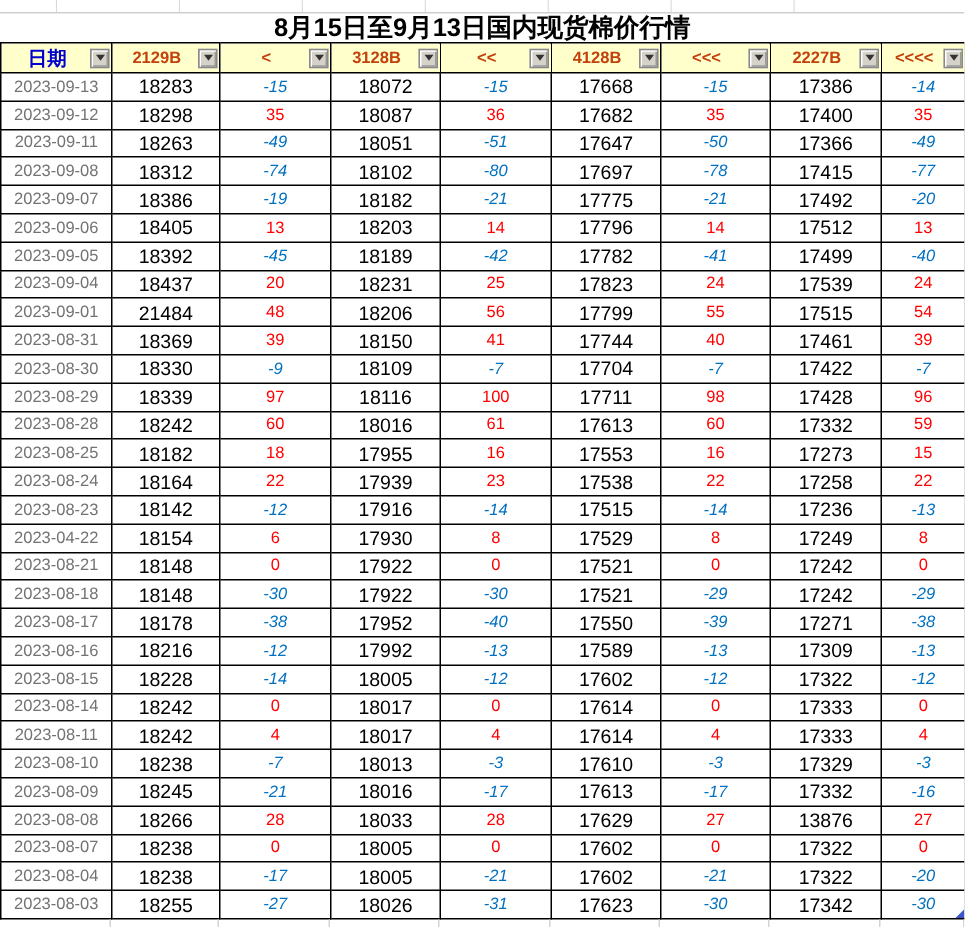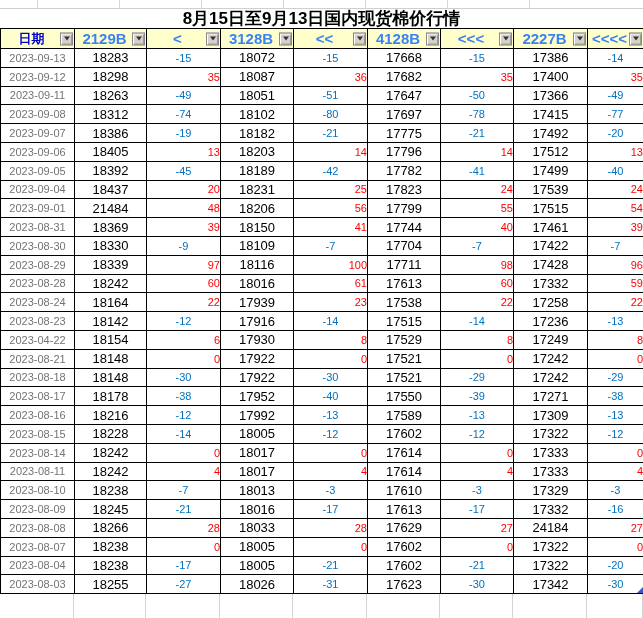--- a/index.html
+++ b/index.html
@@ -16,35 +16,35 @@
   .title-bar{
     height:19px;line-height:19px;text-align:center;font-weight:bold;font-size:17px;color:#000;
     white-space:nowrap;
   }
   table.price{border-collapse:collapse;table-layout:fixed;width:643px;}
   .w0{width:74px}.w1{width:72px}.w2{width:74px}.w3{width:73px}.w4{width:74px}
   .w5{width:73px}.w6{width:73px}.w7{width:74px}.w8{width:56px}
   th,td{border:1px solid #000;padding:0;text-align:center;vertical-align:middle;overflow:hidden;white-space:nowrap;}
   thead tr{height:20px;}
   tbody tr{height:18.8px;}
-  th{background:var(--header-bg,#FFFFCC);font-weight:bold;font-size:15px;color:#3b82f6;position:relative;}
+  th{background:var(--header-bg,#FFFFCC);font-weight:bold;font-size:11px;color:#c2410c;position:relative;}
   th .hlabel{display:inline-block;padding-right:12px;}
   th.date-h{color:var(--date-header,#0000CC);font-size:13px;}
   .fbtn{
     position:absolute;right:1px;top:50%;transform:translateY(-50%);
     width:13px;height:13px;background:#D6D2CA;border:1px solid #8A8A8A;box-sizing:border-box;
     box-shadow:inset 1px 1px 0 #FFFFFF,inset -1px -1px 0 #9B9B9B;
     display:flex;align-items:center;justify-content:center;cursor:pointer;
   }
   .tri{width:0;height:0;border-left:3px solid transparent;border-right:3px solid transparent;border-top:4px solid #333;}
   td.date{font-size:11px;color:#737373;}
   td.price{font-size:13px;color:#000;}
   td.chg{font-size:11px;position:relative;}
-  td.chg.neg{color:var(--neg,#0070C0);}
-  td.chg.pos{color:var(--pos,#FF0000);text-align:right;}
+  td.chg.neg{color:var(--neg,#0070C0);font-style:italic;}
+  td.chg.pos{color:var(--pos,#FF0000);}
   .corner-marker{
     position:absolute;right:0;bottom:0;width:0;height:0;
     border-bottom:6px solid #3A56C8;border-left:6px solid transparent;
   }
   .bottom-strip{flex:1;display:flex;}
   .bottom-strip div{box-sizing:border-box;border-right:1px solid #D4D4D4;height:100%;}
 </style>
 </head>
 <body>
 
@@ -262,20 +262,31 @@
           <td class="price">18242</td>
           <td class="chg pos">60</td>
           <td class="price">18016</td>
           <td class="chg pos">61</td>
           <td class="price">17613</td>
           <td class="chg pos">60</td>
           <td class="price">17332</td>
           <td class="chg pos">59</td>
         </tr>
         <tr>
+          <td class="date">2023-08-25</td>
+          <td class="price">18182</td>
+          <td class="chg pos">18</td>
+          <td class="price">17955</td>
+          <td class="chg pos">16</td>
+          <td class="price">17553</td>
+          <td class="chg pos">16</td>
+          <td class="price">17273</td>
+          <td class="chg pos">15</td>
+        </tr>
+        <tr>
           <td class="date">2023-08-24</td>
           <td class="price">18164</td>
           <td class="chg pos">22</td>
           <td class="price">17939</td>
           <td class="chg pos">23</td>
           <td class="price">17538</td>
           <td class="chg pos">22</td>
           <td class="price">17258</td>
           <td class="chg pos">22</td>
         </tr>
@@ -401,21 +412,21 @@
           <td class="chg neg">-16</td>
         </tr>
         <tr>
           <td class="date">2023-08-08</td>
           <td class="price">18266</td>
           <td class="chg pos">28</td>
           <td class="price">18033</td>
           <td class="chg pos">28</td>
           <td class="price">17629</td>
           <td class="chg pos">27</td>
-          <td class="price">24184</td>
+          <td class="price">13876</td>
           <td class="chg pos">27</td>
         </tr>
         <tr>
           <td class="date">2023-08-07</td>
           <td class="price">18238</td>
           <td class="chg pos">0</td>
           <td class="price">18005</td>
           <td class="chg pos">0</td>
           <td class="price">17602</td>
           <td class="chg pos">0</td>

